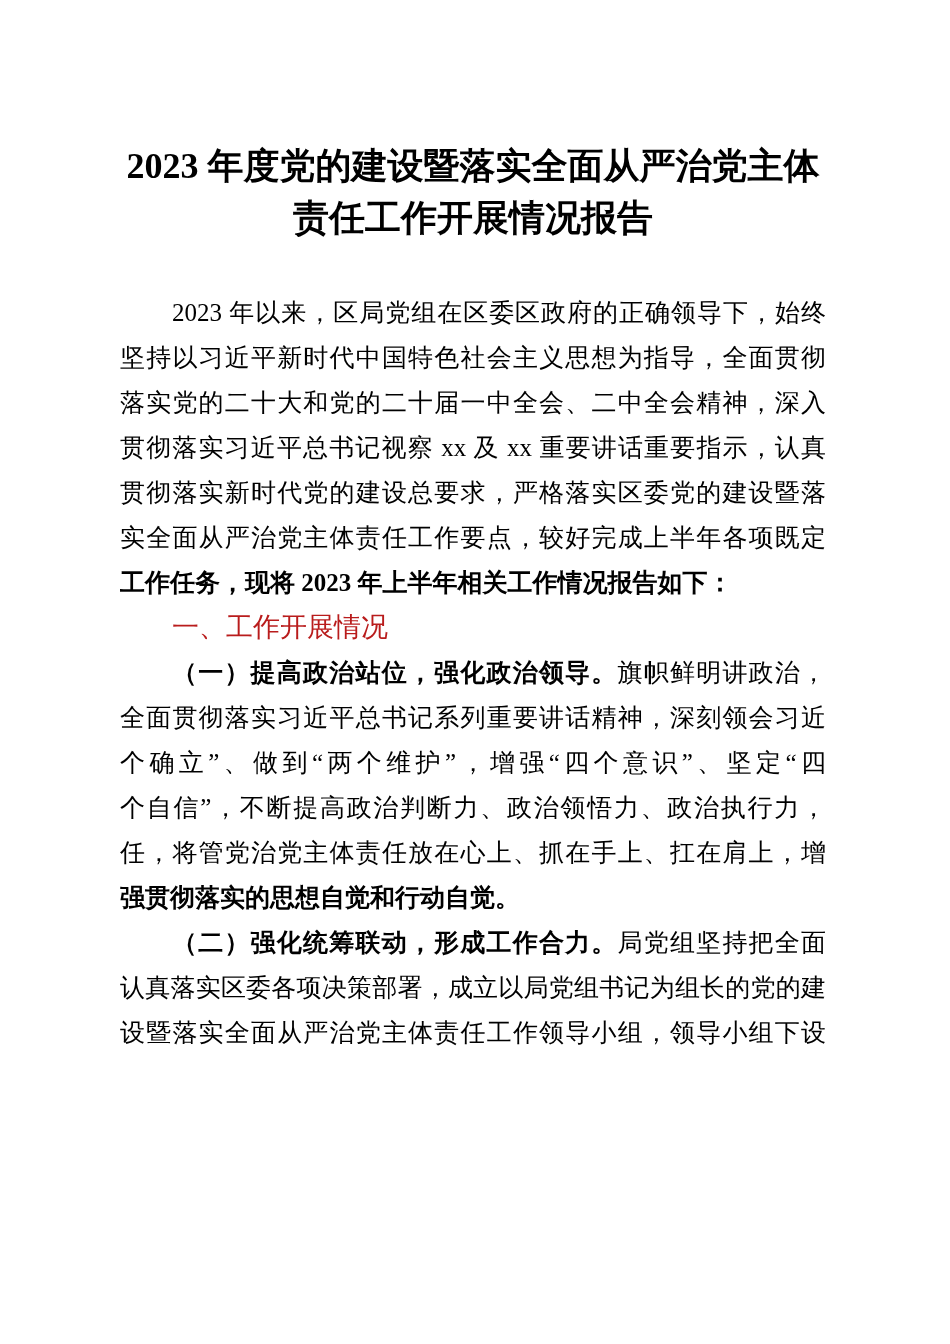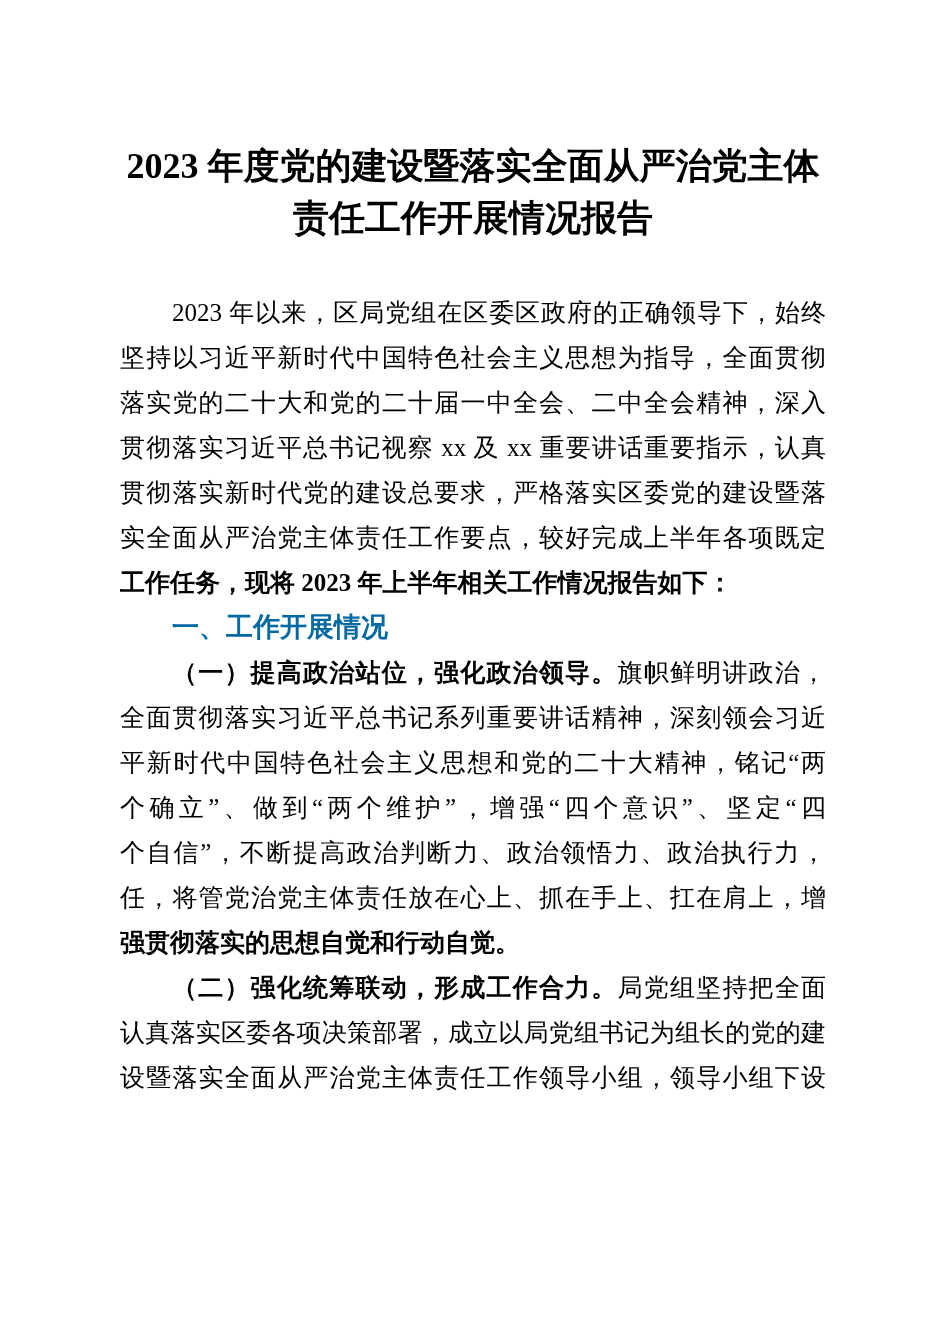--- a/index.html
+++ b/index.html
@@ -52,23 +52,23 @@
   }
   .body-line.indent {
     text-indent: 52px;
   }
   .heading-line {
     display: block;
     height: 45px;
     line-height: 45px;
     text-indent: 52px;
     font-family: "Liberation Sans", sans-serif;
-    font-weight: bold;
+    font-weight: normal;
     font-size: 27px;
-    color: #0369a1;
+    color: #b91c1c;
   }
   .seg-bold {
     font-weight: bold;
   }
 </style>
 </head>
 <body>
 
 <div class="page">
   <div class="doc-title" id="doc-title">
@@ -79,21 +79,20 @@
       <div class="body-line indent"><span class="seg">2023 年以来，区局党组在区委区政府的正确领导下，始终</span></div>
       <div class="body-line"><span class="seg">坚持以习近平新时代中国特色社会主义思想为指导，全面贯彻</span></div>
       <div class="body-line"><span class="seg">落实党的二十大和党的二十届一中全会、二中全会精神，深入</span></div>
       <div class="body-line"><span class="seg">贯彻落实习近平总书记视察 xx 及 xx 重要讲话重要指示，认真</span></div>
       <div class="body-line"><span class="seg">贯彻落实新时代党的建设总要求，严格落实区委党的建设暨落</span></div>
       <div class="body-line"><span class="seg">实全面从严治党主体责任工作要点，较好完成上半年各项既定</span></div>
       <div class="body-line no-stretch"><span class="seg">工作任务，现将 2023 年上半年相关工作情况报告如下：</span></div>
       <div class="heading-line">一、工作开展情况</div>
       <div class="body-line indent"><span class="seg-bold">（一）提高政治站位，强化政治领导。</span><span class="seg">旗帜鲜明讲政治，</span></div>
       <div class="body-line"><span class="seg">全面贯彻落实习近平总书记系列重要讲话精神，深刻领会习近</span></div>
-      <div class="body-line"><span class="seg">平新时代中国特色社会主义思想和党的二十大精神，铭记“两</span></div>
       <div class="body-line"><span class="seg">个确立”、做到“两个维护”，增强“四个意识”、坚定“四</span></div>
       <div class="body-line"><span class="seg">个自信”，不断提高政治判断力、政治领悟力、政治执行力，</span></div>
       <div class="body-line"><span class="seg">任，将管党治党主体责任放在心上、抓在手上、扛在肩上，增</span></div>
       <div class="body-line no-stretch"><span class="seg">强贯彻落实的思想自觉和行动自觉。</span></div>
       <div class="body-line indent"><span class="seg-bold">（二）强化统筹联动，形成工作合力。</span><span class="seg">局党组坚持把全面</span></div>
       <div class="body-line"><span class="seg">认真落实区委各项决策部署，成立以局党组书记为组长的党的建</span></div>
       <div class="body-line"><span class="seg">设暨落实全面从严治党主体责任工作领导小组，领导小组下设</span></div>
     </div>
 </div>
 

